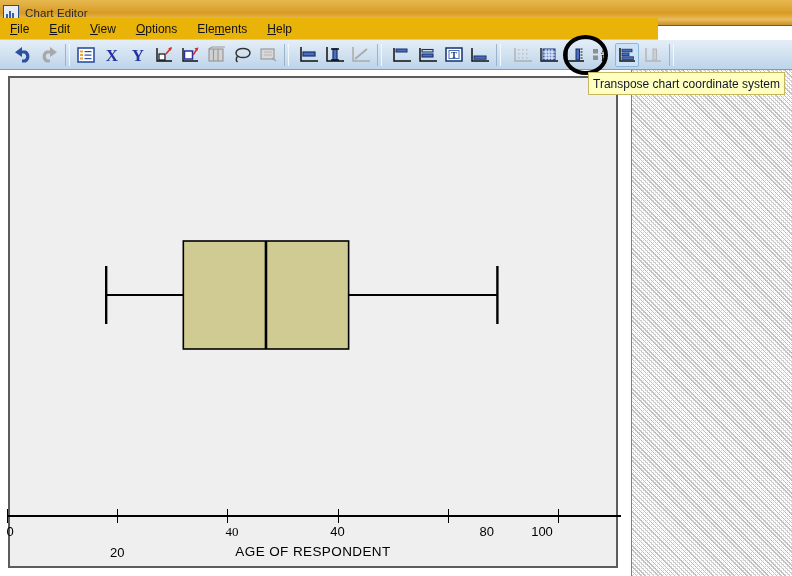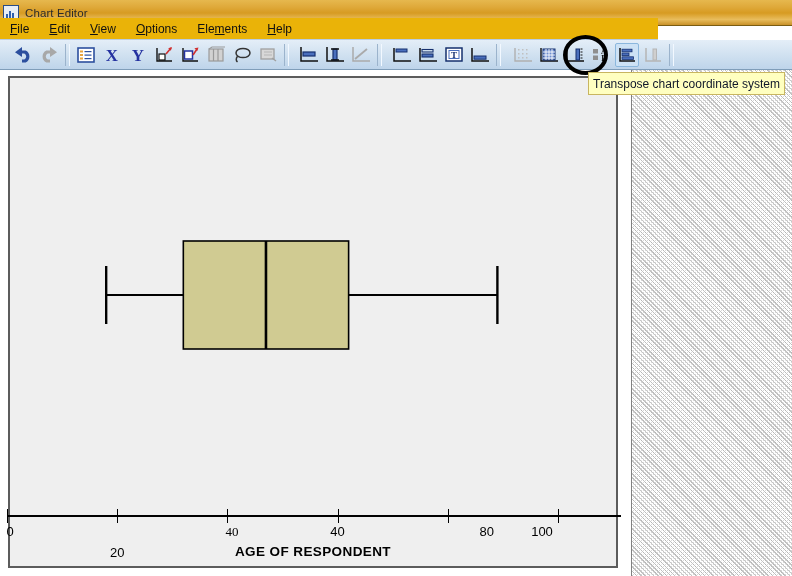--- a/index.html
+++ b/index.html
@@ -144,21 +144,21 @@
   }
   .tick {
     position: absolute; top: 3px; width: 1px; height: 14px; background: #000;
   }
   .ticklabel {
     position: absolute; top: 18px; font-size: 13px; color: #000;
     transform: translateX(-50%); white-space: nowrap;
   }
   #axis-title {
     position: absolute; top: 38px; left: 0; width: 626px;
-    text-align: center; font-size: 13.5px; font-weight: bold;
+    text-align: center; font-size: 13.5px; font-weight: normal;
     color: #000; letter-spacing: .4px;
   }
 
   .i-svg { display: block; }
 </style>
 </head>
 <body>
 
 <div id="app">
 

